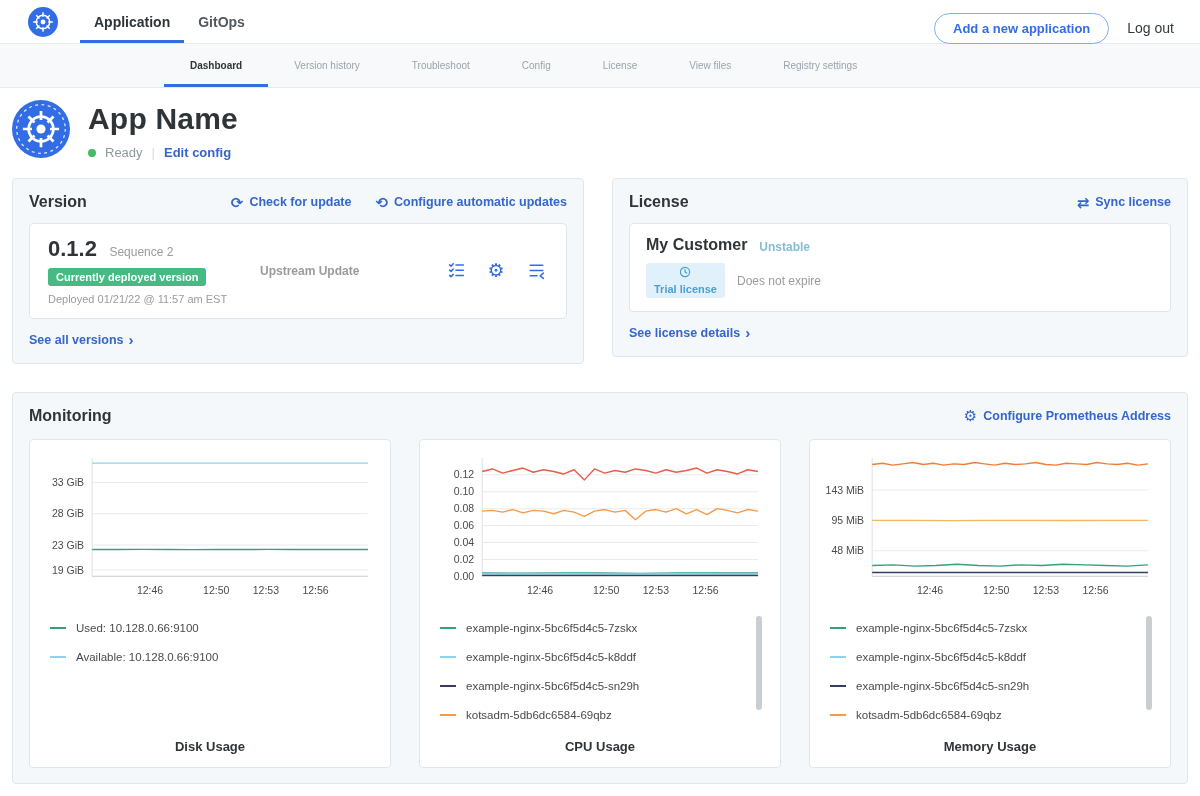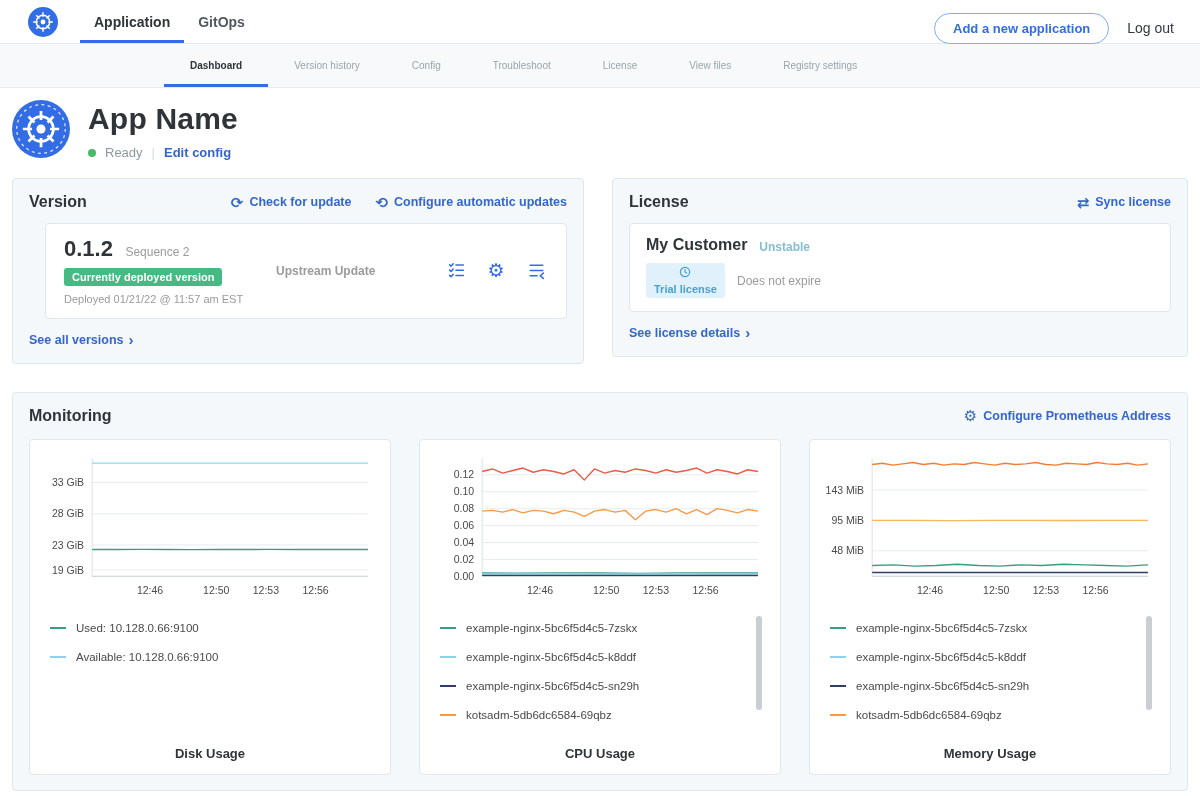--- a/index.html
+++ b/index.html
@@ -38,21 +38,21 @@
   .panel{background:#f4f8fb;border:1px solid #e0e7ec;border-radius:4px;padding:14px 16px 15px;}
   .panel-head{display:flex;align-items:center;justify-content:space-between;}
   .panel-title{font-size:16px;font-weight:bold;color:#2f3439;}
   .head-links{display:flex;gap:24px;align-items:center;}
   .head-link{color:#3566cb;font-weight:bold;font-size:12.5px;display:inline-flex;align-items:center;gap:6px;}
   .ic{font-size:15px;line-height:1;}
   .card-white{background:#fff;border:1px solid #e0e7ec;border-radius:4px;}
   .version-panel{width:572px;flex:0 0 572px;}
   .license-panel{flex:1;}
 
-  .version-body{margin-top:12px;padding:12px 18px 13px;display:flex;align-items:center;margin-left:16px;}
+  .version-body{margin-top:12px;padding:12px 18px 13px;display:flex;align-items:center;}
   .v-left{width:212px;}
   .v-num{font-size:22px;font-weight:bold;color:#2f3439;}
   .v-seq{font-size:12px;color:#9b9b9b;margin-left:8px;}
   .deployed-badge{display:inline-block;margin-top:6px;background:#45ba83;color:#fff;font-size:11px;font-weight:bold;padding:3px 8px;border-radius:3px;}
   .v-deployed{margin-top:7px;font-size:11px;color:#9b9b9b;}
   .v-upstream{font-size:12px;font-weight:bold;color:#9b9b9b;}
   .v-icons{margin-left:auto;display:flex;align-items:center;gap:16px;}
   .v-icon{width:24px;height:24px;color:#326de6;cursor:pointer;display:flex;align-items:center;justify-content:center;font-size:19px;}
   .see-link{display:inline-flex;align-items:center;gap:5px;margin-top:13px;color:#3566cb;font-weight:bold;font-size:12.5px;}
   .chev{font-size:15px;font-weight:bold;line-height:1;}
@@ -68,21 +68,21 @@
   
   .monitoring{margin:28px 12px 18px;}
   .charts-row{display:flex;gap:28px;margin-top:14px;align-items:stretch;}
   .chart-card{flex:1;background:#fff;border:1px solid #e0e7ec;border-radius:4px;padding:12px 12px 13px;display:flex;flex-direction:column;}
   .chart-svg{width:100%;height:auto;display:block;}
   .legend{margin:12px 6px 0 8px;position:relative;flex:1;}
   .legend-item{display:flex;align-items:center;gap:10px;height:29px;}
   .legend-swatch{width:16px;height:2px;flex:0 0 16px;}
   .legend-label{font-size:11.5px;color:#4a4a4a;}
   .legend-scrollbar{position:absolute;right:0;top:2px;width:6px;height:94px;background:#c9ced2;border-radius:3px;cursor:pointer;}
-  .chart-title{text-align:center;font-size:13px;font-weight:bold;color:#2f3439;margin-top:16px;}
+  .chart-title{text-align:center;font-size:13px;font-weight:bold;color:#2f3439;margin-top:9px;}
 </style>
 </head>
 <body>
 
 <header class="topnav">
   <span class="logo-sm">
     <svg viewBox="0 0 32 32" width="30" height="30">
       <circle cx="16" cy="16" r="16" fill="#326de6"></circle>
       <g stroke="#fff" stroke-width="1.6" fill="none">
         <circle cx="16" cy="16" r="7.2"></circle>
@@ -106,24 +106,24 @@
 </header>
 
 <nav class="subnav">
   <div class="subtab active">
       <span>Dashboard</span>
     </div>
   <div class="subtab">
       <span>Version history</span>
     </div>
   <div class="subtab">
+      <span>Troubleshoot</span>
+    </div>
+  <div class="subtab">
       <span>Config</span>
-    </div>
-  <div class="subtab">
-      <span>Troubleshoot</span>
     </div>
   <div class="subtab">
       <span>License</span>
     </div>
   <div class="subtab">
       <span>View files</span>
     </div>
   <div class="subtab">
       <span>Registry settings</span>
     </div>

